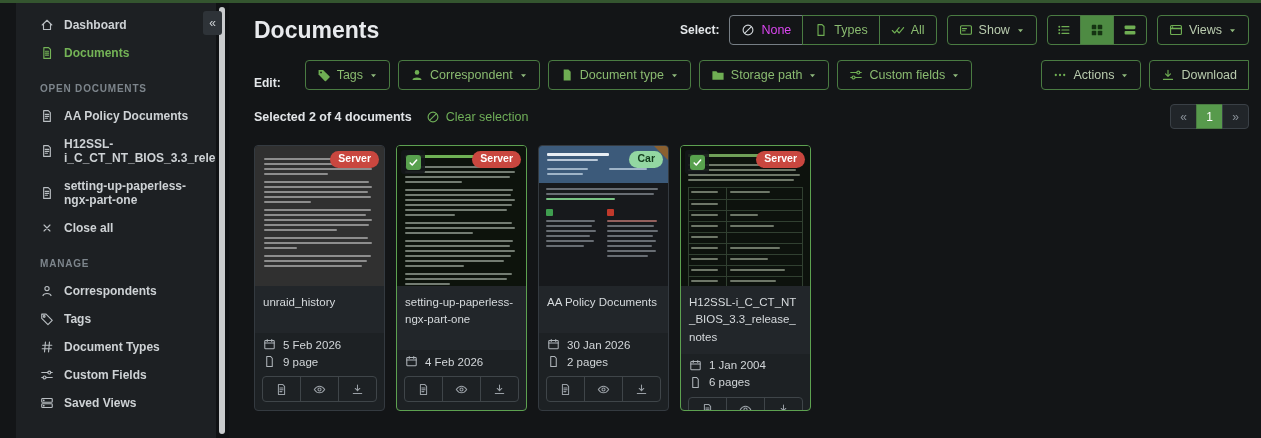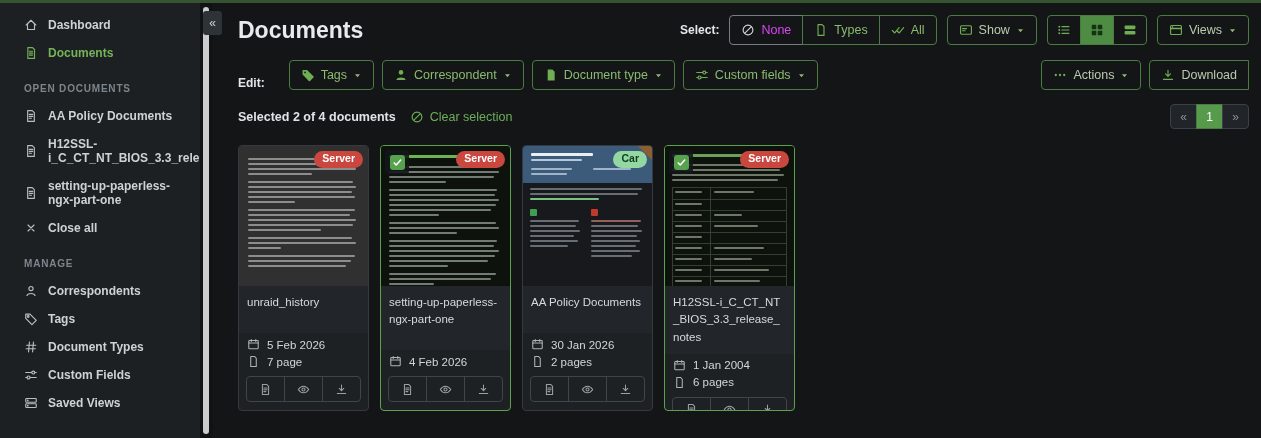--- a/index.html
+++ b/index.html
@@ -1,19 +1,19 @@
 <!DOCTYPE html>
 <html><head>
 <meta charset="utf-8">
 <style>
   * { box-sizing: border-box; margin: 0; padding: 0; }
   html,body { width:1261px; height:438px; overflow:hidden; background:#131517;
     font-family:"Liberation Sans", sans-serif; }
   .topstrip { height:3px; background:#34552f; width:100%; }
-  .app { display:flex; height:435px; position:relative; }
+  .app { display:flex; height:435px; position:relative;padding-left:16px; }
 
   
   .sidebar { width:200px; background:#1d2023; height:100%; overflow:hidden; flex:none; padding-top:8px; }
   .side-item { display:flex; align-items:center; gap:10px; padding:8px 10px 8px 24px;
     color:#ced2d5; font-size:12px; font-weight:bold; cursor:pointer; }
   .side-item .ic { width:14px; height:14px; color:#b9bec2; flex:none; }
   .side-item.active { color:#74b356; }
   .side-item.active .ic { color:#74b356; }
   .side-head { padding:16px 10px 8px 24px; font-size:10px; letter-spacing:.8px;
     color:#7d858c; font-weight:bold; }
@@ -328,20 +328,31 @@
                 <path d="M4.2 1.6h5.4l2.6 2.6v10.2H4.2z"></path>
               </g>
             </svg>
             <span>Document type</span>
             <svg class="ic caret" viewBox="0 0 16 16" fill="none" stroke="currentColor" stroke-width="1.3">
               <path d="M3.6 5.6h8.8L8 10.9z" fill="currentColor" stroke="none"></path>
             </svg>
           </button>
           <button class="btn green-text">
             <svg class="ic" viewBox="0 0 16 16" fill="none" stroke="currentColor" stroke-width="1.3">
+              <g fill="currentColor" stroke="none">
+                <path d="M1.6 3.8h4.6l1.4 1.6h6.8v8H1.6z"></path>
+              </g>
+            </svg>
+            <span>Storage path</span>
+            <svg class="ic caret" viewBox="0 0 16 16" fill="none" stroke="currentColor" stroke-width="1.3">
+              <path d="M3.6 5.6h8.8L8 10.9z" fill="currentColor" stroke="none"></path>
+            </svg>
+          </button>
+          <button class="btn green-text">
+            <svg class="ic" viewBox="0 0 16 16" fill="none" stroke="currentColor" stroke-width="1.3">
               <path d="M2 5.2h6.8M12.6 5.2H14M2 10.8h1.4M7.2 10.8H14"></path>
               <circle cx="10.6" cy="5.2" r="1.7"></circle>
               <circle cx="5.2" cy="10.8" r="1.7"></circle>
             </svg>
             <span>Custom fields</span>
             <svg class="ic caret" viewBox="0 0 16 16" fill="none" stroke="currentColor" stroke-width="1.3">
               <path d="M3.6 5.6h8.8L8 10.9z" fill="currentColor" stroke="none"></path>
             </svg>
           </button>
         </span>
@@ -427,21 +438,21 @@
               <svg class="ic" viewBox="0 0 16 16" fill="none" stroke="currentColor" stroke-width="1.3">
                 <rect x="2.2" y="3" width="11.6" height="10.2" rx="1"></rect>
                 <path d="M2.2 6.2h11.6M5.2 1.8v2.4M10.8 1.8v2.4"></path>
               </svg>
               <span>5 Feb 2026</span>
             </div>
             <div class="mrow">
               <svg class="ic" viewBox="0 0 16 16" fill="none" stroke="currentColor" stroke-width="1.3">
                 <path d="M4.6 1.8h4.6l2.2 2.2v10.2H4.6z"></path>
               </svg>
-              <span>7 page</span>
+              <span>9 page</span>
             </div>
           </div>
           <div class="acts">
             <button>
               <svg class="ic" viewBox="0 0 16 16" fill="none" stroke="currentColor" stroke-width="1.3">
                 <path d="M4.2 1.8h5.2l2.4 2.4v10H4.2z"></path>
                 <path d="M6 6.2h4M6 8.4h4M6 10.6h2.5"></path>
               </svg>
             </button>
             <button>

